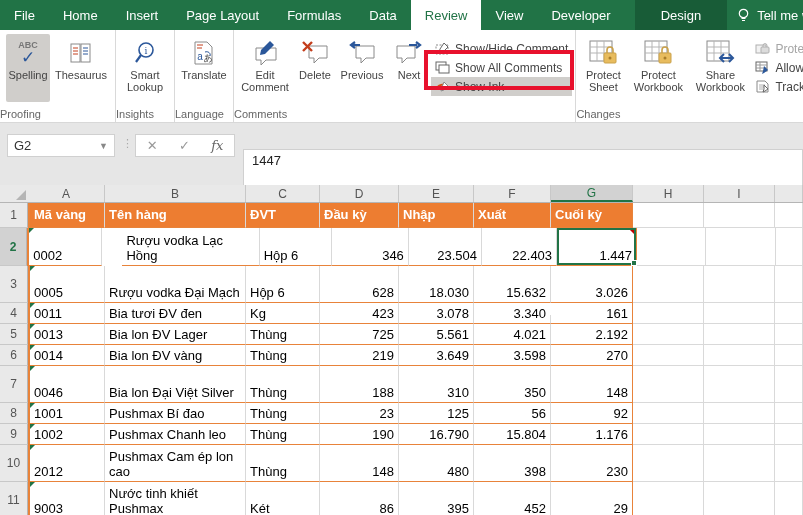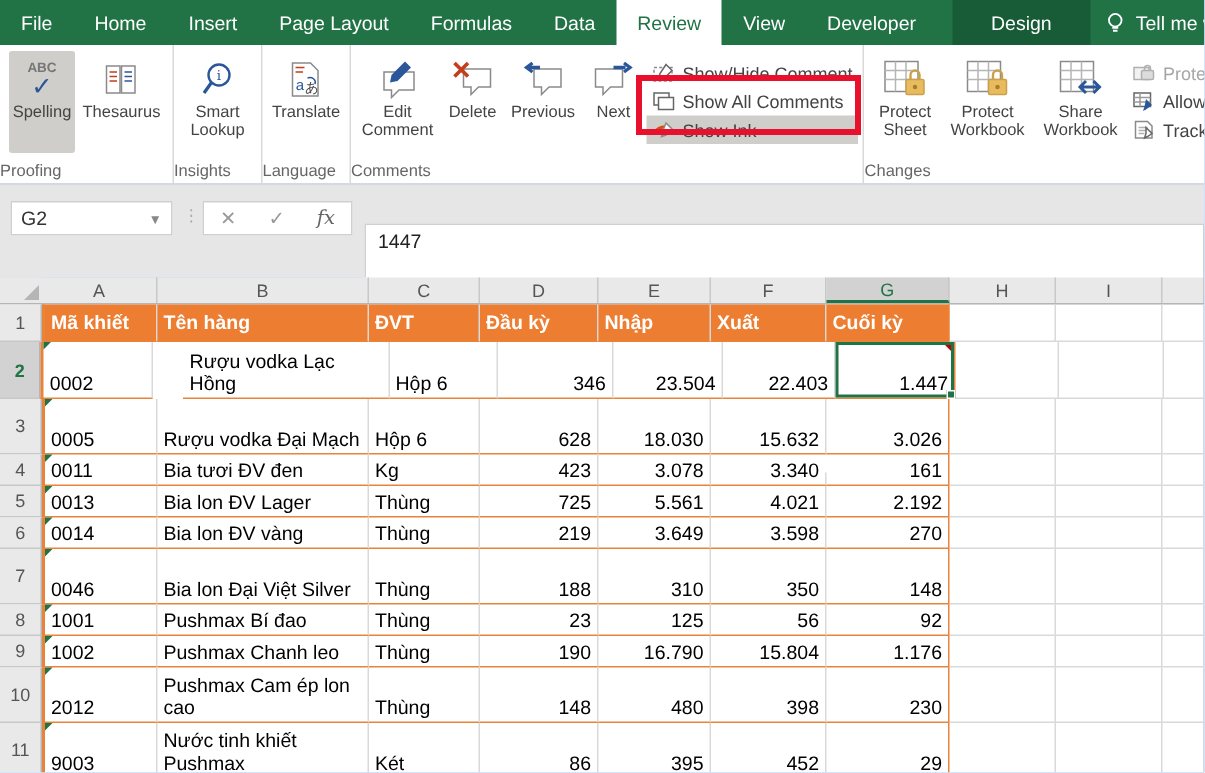--- a/index.html
+++ b/index.html
@@ -1,18 +1,18 @@
 <!DOCTYPE html>
 <html><head>
 <meta charset="utf-8">
 <style>
   * { margin:0; padding:0; box-sizing:border-box; }
   html,body { width:803px; height:515px; overflow:hidden; }
   body { font-family:"Liberation Sans","DejaVu Sans",sans-serif; background:#fff; }
-  .app { position:relative; width:803px; height:515px; overflow:hidden; background:#3b82f6; }
+  .app { position:relative; width:803px; height:515px; overflow:hidden; background:#6d28d9; }
 
   
   .tabbar { position:absolute; left:0; top:0; width:803px; height:30px; background:#217346; display:flex; align-items:stretch; color:#fff; font-size:13px; }
   .tab { padding:0 14px; display:flex; align-items:center; cursor:default; white-space:nowrap; }
   .tab.active { background:#fff; color:#217346; }
   .ctx-seg { background:#185c37; display:flex; align-items:stretch; margin-left:10px; padding:0 12px; }
   .tellme { display:flex; align-items:center; gap:7px; padding:0 10px; white-space:nowrap; font-size:13px; }
 
   
   .ribbon { position:absolute; left:0; top:30px; width:803px; height:93px; background:#fff; border-bottom:1px solid #d8d8d8; display:flex; }
@@ -314,21 +314,21 @@
         <div class="ch" style="width: 75px;">E</div>
         <div class="ch" style="width: 77px;">F</div>
         <div class="ch sel" style="width: 82px;">G</div>
         <div class="ch" style="width: 71px;">H</div>
         <div class="ch" style="width: 71px;">I</div>
         <div class="ch" style="width: 28px;"></div>
       </div>
     <div id="grid">
         <div class="grow" style="height: 25px;">
           <div class="rh" style="height: 25px;">1</div>
-          <div class="cell hdr lEdge" style="width: 77px;">Mã khiết</div>
+          <div class="cell hdr lEdge" style="width: 77px;">Mã vàng</div>
           <div class="cell hdr" style="width: 141px;">Tên hàng</div>
           <div class="cell hdr" style="width: 74px;">ĐVT</div>
           <div class="cell hdr" style="width: 79px;">Đầu kỳ</div>
           <div class="cell hdr" style="width: 75px;">Nhập</div>
           <div class="cell hdr" style="width: 77px;">Xuất</div>
           <div class="cell hdr rEdge" style="width: 82px;">Cuối kỳ</div>
           <div class="cell " style="width: 71px;"></div>
           <div class="cell " style="width: 71px;"></div>
           <div class="cell " style="width: 28px;"></div>
         </div>

